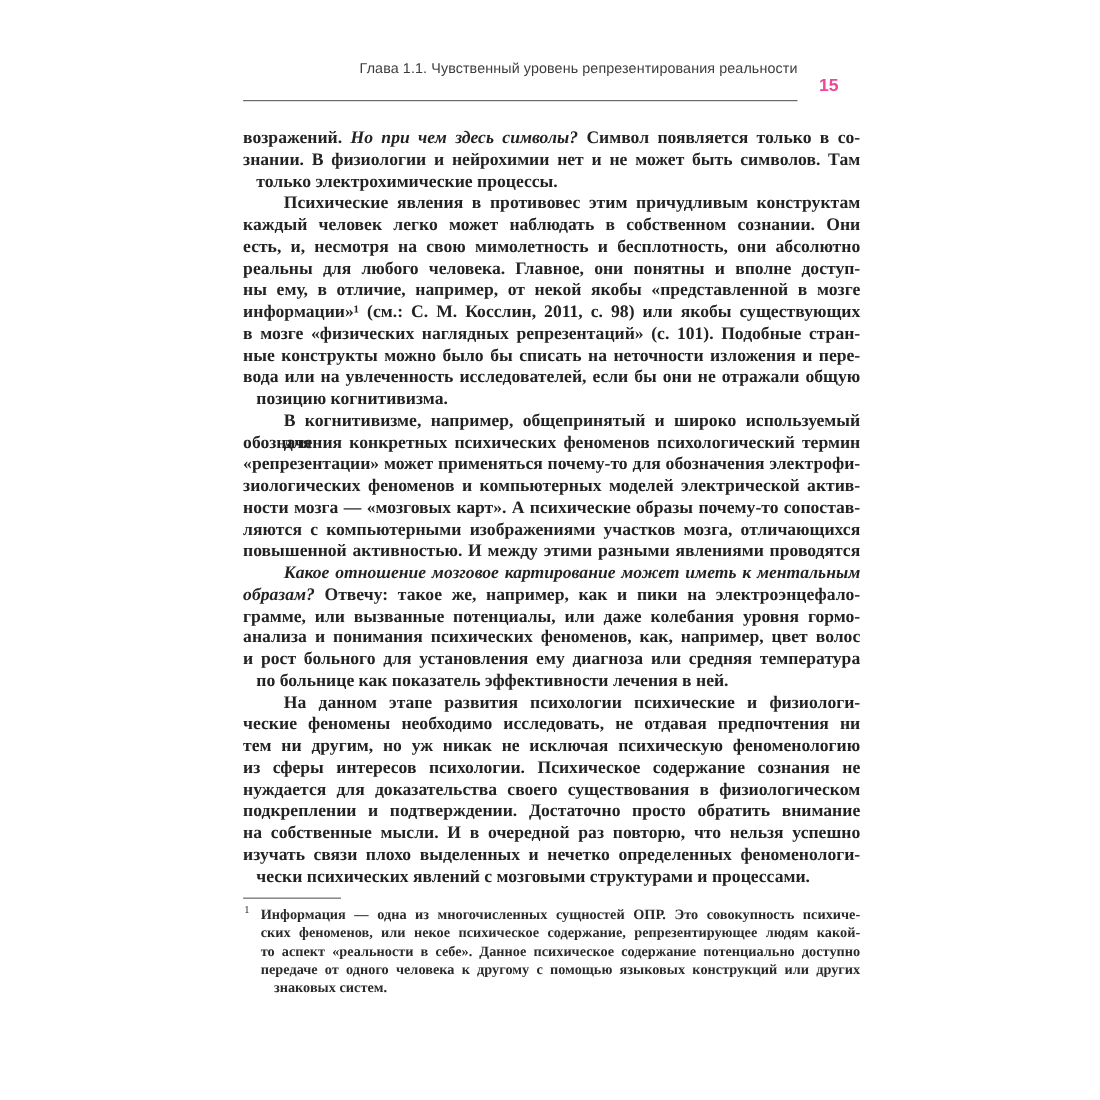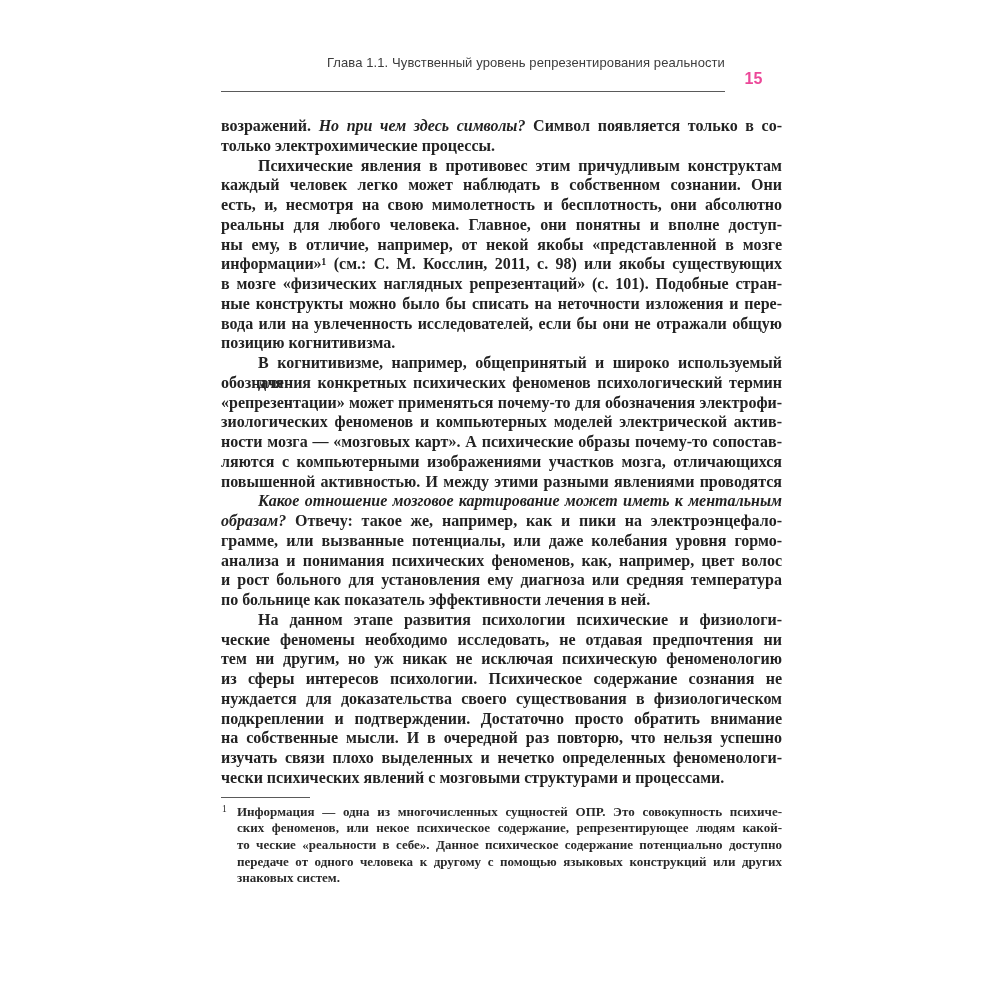--- a/index.html
+++ b/index.html
@@ -26,21 +26,21 @@
     font-family:"Liberation Sans", sans-serif; font-weight:bold;
     font-size:16px; color:#ec4899;
   }
 
   
   .bodytext {
     margin-top:24px;
     font-size:16px; line-height:19.75px; color:#232323;
   }
   .line { text-align:justify; text-align-last:justify; height:19.75px; white-space:normal;font-weight:bold; }
-  .line.last { text-align-last:left; }
+  .line.last { text-align-last:left;margin-left:12px; }
   .line.indent { padding-left:37px; }
   .line i { font-style:italic; }
 
   
   .fn-rule { width:89px; border-top:1.4px solid #5a5a5a; margin-top:9px; }
   .footnote {
     margin-top:6px; padding-left:16px; position:relative;
     font-size:13px; line-height:16.7px; color:#2a2a2a;
   }
   .footnote .line { height:16.7px; }
@@ -57,20 +57,21 @@
     <div class="running-head">
       <div class="rh-rule-wrap">
         <span class="rh-title">Глава 1.1. Чувственный уровень репрезентирования реальности</span>
       </div>
       <div class="rh-folio">15</div>
     </div>
 
     <div class="bodytext" id="bodytext">
         <div>
           <div class="line"><span>возражений. </span><i>Но при чем здесь символы?</i><span> Символ появляется только в со-</span></div>
+          <div class="line"><span>знании. В физиологии и нейрохимии нет и не может быть символов. Там</span></div>
           <div class="line last"><span>только электрохимические процессы.</span></div>
         </div>
         <div>
           <div class="line indent"><span>Психические явления в противовес этим причудливым конструктам</span></div>
           <div class="line"><span>каждый человек легко может наблюдать в собственном сознании. Они</span></div>
           <div class="line"><span>есть, и, несмотря на свою мимолетность и бесплотность, они абсолютно</span></div>
           <div class="line"><span>реальны для любого человека. Главное, они понятны и вполне доступ-</span></div>
           <div class="line"><span>ны ему, в отличие, например, от некой якобы «представленной в мозге</span></div>
           <div class="line"><span>информации»¹ (см.: С. М. Косслин, 2011, с. 98) или якобы существующих</span></div>
           <div class="line"><span>в мозге «физических наглядных репрезентаций» (с. 101). Подобные стран-</span></div>
@@ -108,20 +109,20 @@
         </div>
       </div>
 
     <div class="fn-rule"></div>
 
     <div class="footnote">
       <span class="fn-marker">1</span>
       <div id="fn-lines">
           <div class="line"><span>Информация — одна из многочисленных сущностей ОПР. Это совокупность психиче-</span></div>
           <div class="line"><span>ских феноменов, или некое психическое содержание, репрезентирующее людям какой-</span></div>
-          <div class="line"><span>то ческие «реальности в себе». Данное психическое содержание потенциально доступно</span></div>
+          <div class="line"><span>то аспект «реальности в себе». Данное психическое содержание потенциально доступно</span></div>
           <div class="line"><span>передаче от одного человека к другому с помощью языковых конструкций или других</span></div>
           <div class="line last"><span>знаковых систем.</span></div>
         </div>
     </div>
 
   </div>
 </div>
 
 </body></html>

